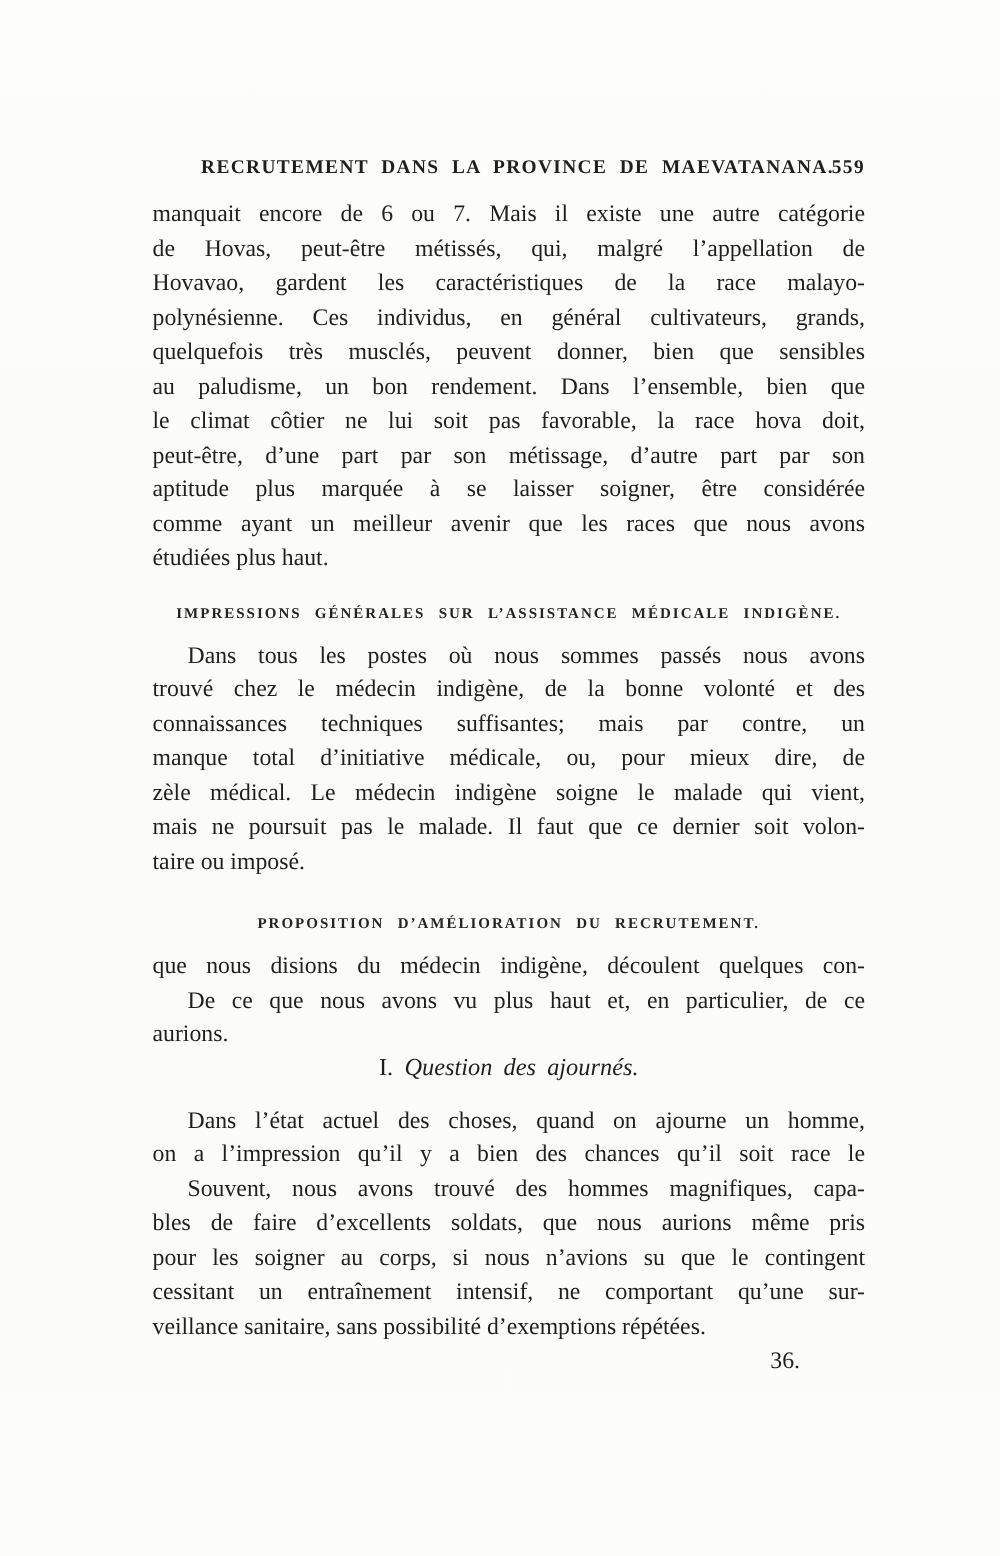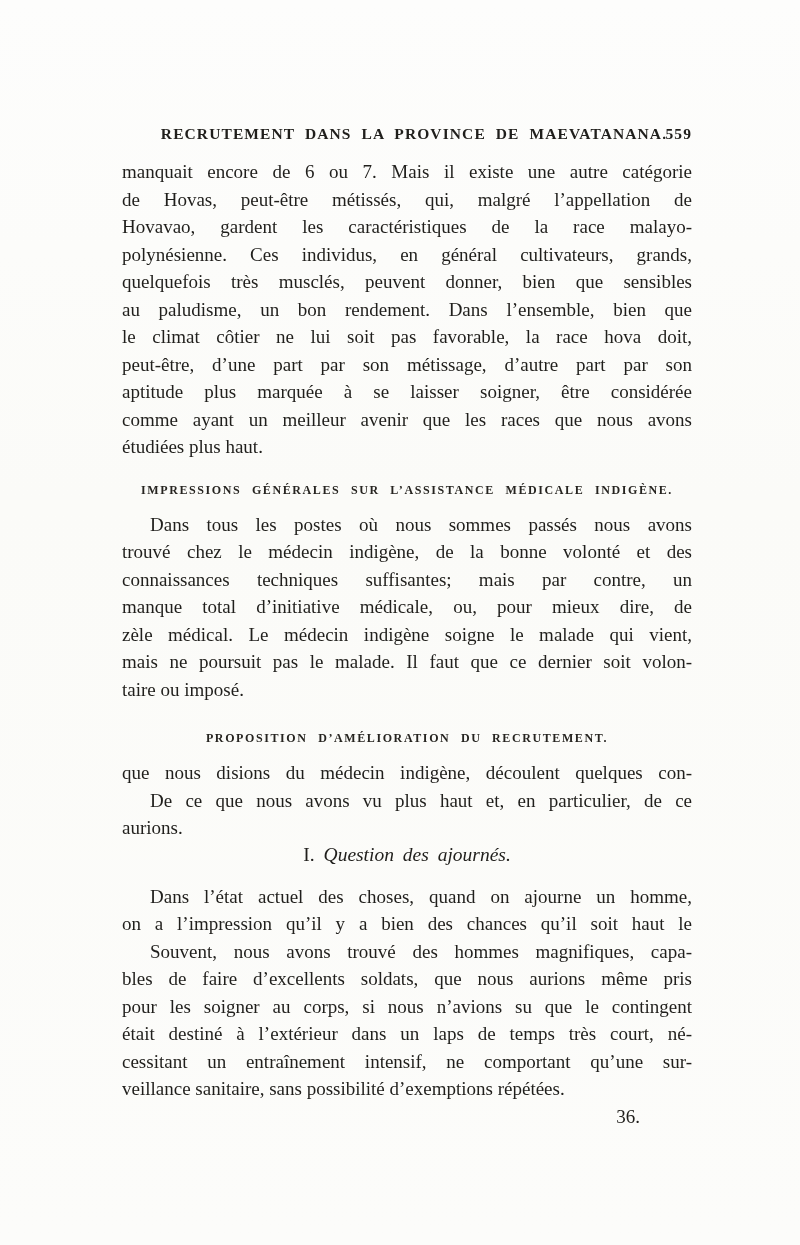--- a/index.html
+++ b/index.html
@@ -133,28 +133,27 @@
         <div class="line indent">De ce que nous avons vu plus haut et, en particulier, de ce</div>
         <div class="line last">aurions.</div>
       </div>
 
     <div class="subsection-heading">
       <span class="subsection-numeral">I.</span><span class="subsection-title">Question des ajournés.</span>
     </div>
 
     <div class="para">
         <div class="line indent">Dans l’état actuel des choses, quand on ajourne un homme,</div>
-        <div class="line">on a l’impression qu’il y a bien des chances qu’il soit haut le</div>
+        <div class="line">on a l’impression qu’il y a bien des chances qu’il soit race le</div>
       </div>
 
     <div class="para">
         <div class="line indent">Souvent, nous avons trouvé des hommes magnifiques, capa-</div>
         <div class="line">bles de faire d’excellents soldats, que nous aurions même pris</div>
         <div class="line">pour les soigner au corps, si nous n’avions su que le contingent</div>
-        <div class="line">était destiné à l’extérieur dans un laps de temps très court, né-</div>
         <div class="line">cessitant un entraînement intensif, ne comportant qu’une sur-</div>
         <div class="line last">veillance sanitaire, sans possibilité d’exemptions répétées.</div>
       </div>
 
     <div class="signature-line">36.</div>
 
   </div>
 </div>
 
 </body></html>

